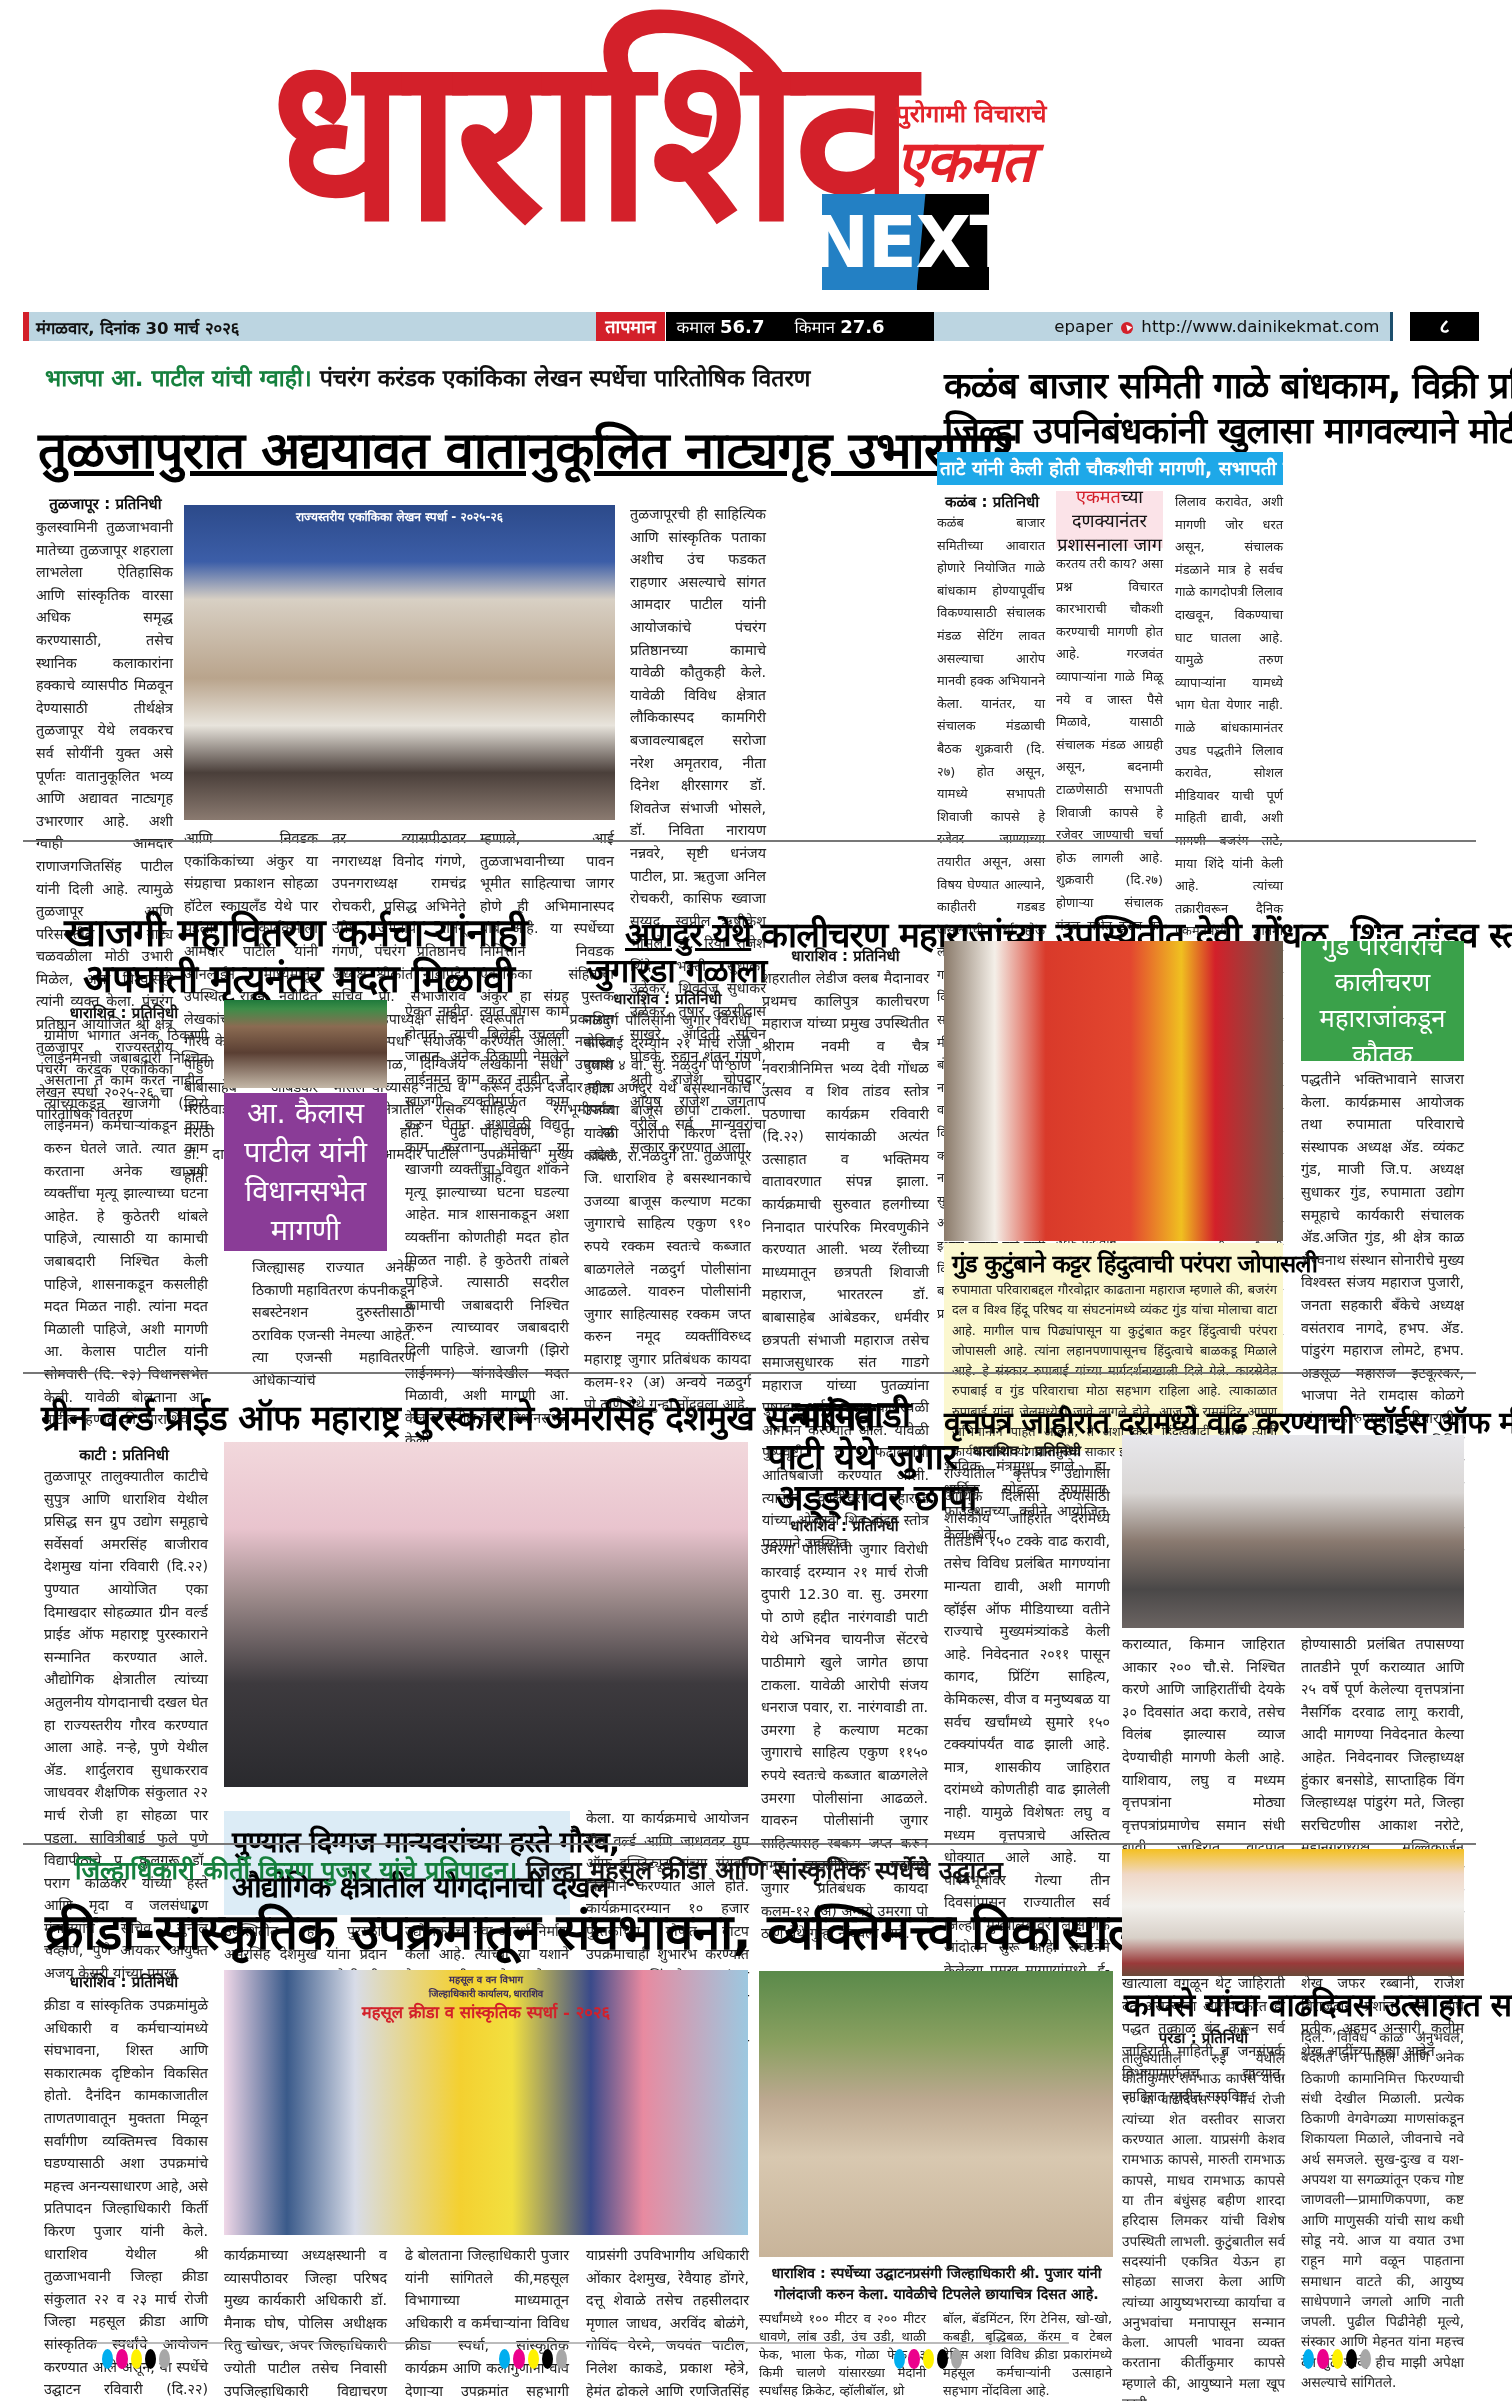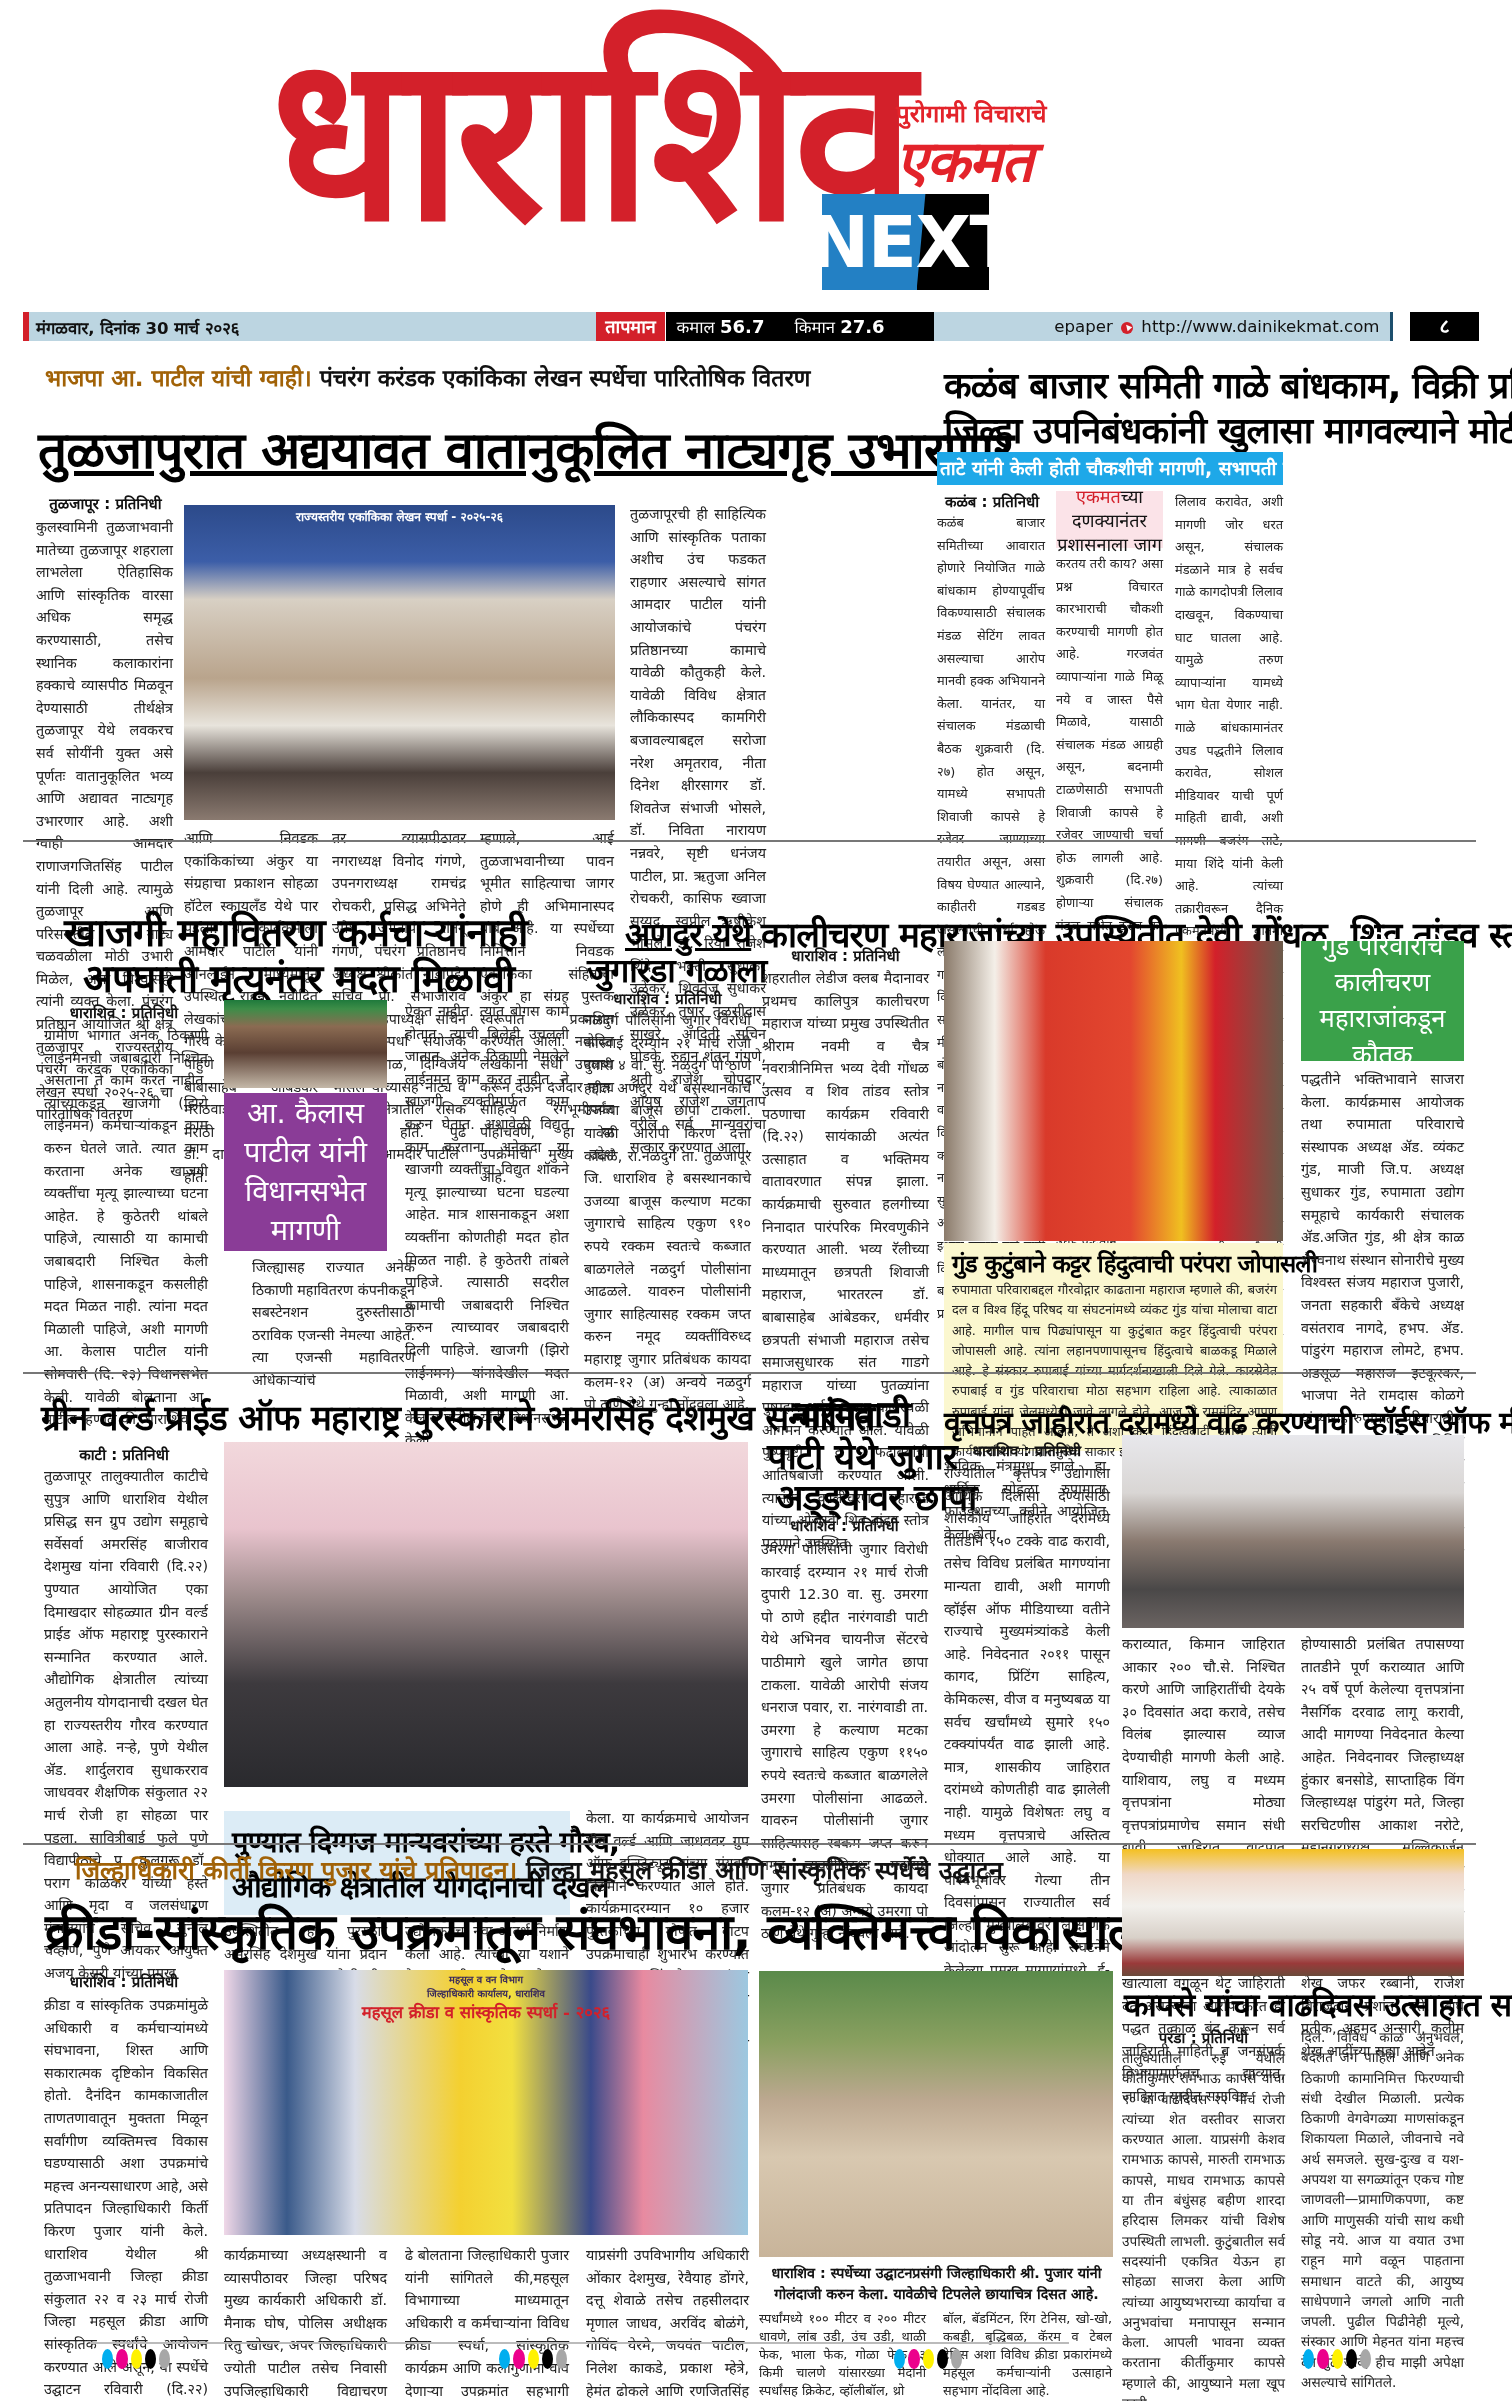--- a/index.html
+++ b/index.html
@@ -23,21 +23,21 @@
   .strip-temp b { font-size: 18px; }
   .strip-url { left: 622px; top: 312px; width: 452px; height: 29px; background: #bcd5e1; border-right: 3px solid #1d4f6d; font-size: 16.6px; line-height: 29px; text-align: right; padding-right: 10.5px; }
   .url-icon { display: inline-block; width: 12px; height: 12px; border-radius: 50%; background: #d3202a; vertical-align: middle; margin: 0 3px; position: relative; }
   .url-icon::after { content: ""; position: absolute; left: 3.8px; top: 2.3px; width: 0; height: 0; border-left: 3.8px solid transparent; border-right: 3.8px solid transparent; border-bottom: 6px solid #fff; transform: rotate(-40deg); }
   .strip-page { left: 1085px; top: 312px; width: 30px; height: 29px; background: #000; color: #fff; font-size: 19.6px; font-weight: bold; text-align: center; line-height: 29px; }
 
   .rule { position: absolute; height: 2.3px; background: #777; }
 
   
   .kicker { font-size: 23px; font-weight: bold; white-space: nowrap; }
-  .kicker .red { color: #a16207; text-align: right; }
+  .kicker .red { color: #15803d; text-align: right; }
   .headline { font-weight: 900; color: #000; white-space: nowrap; letter-spacing: -0.8px; }
   .dateline { font-size: 15px; font-weight: bold; text-align: center; }
   .body { font-size: 14.3px; line-height: 22.6px; text-align: justify; color: #222; }
   .col { position: absolute; }
 
   .photo { position: absolute; overflow: hidden; }
   .photo .ph-inner { width: 100%; height: 100%; }
   .ph-caption-bar { position: absolute; left: 0; top: 4.5px; width: 100%; text-align: center; font-size: 12px; color: #fff; font-weight: bold; }
 
   .box { position: absolute; display: flex; align-items: center; justify-content: center; text-align: center; font-weight: 400; }
@@ -165,21 +165,21 @@
 <div class="abs kicker" style="left:75px;top:1852px;font-size:25px;">
   <span class="red">जिल्हाधिकारी कीर्ती किरण पुजार यांचे प्रतिपादन।</span>
   <span>जिल्हा महसूल क्रीडा आणि सांस्कृतिक स्पर्धेचे उद्घाटन</span>
 </div>
 <div class="abs headline" style="left:45px;top:1896px;font-size:50px;">क्रीडा-सांस्कृतिक उपक्रमातून संघभावना, व्यक्तिमत्त्व विकासाला चालना</div>
 <div class="col dateline" style="left:41px;top:1971px;width:166px;">धाराशिव : प्रतिनिधी</div>
 <div class="col body" style="left:44px;top:1994px;width:164px;">क्रीडा व सांस्कृतिक उपक्रमांमुळे अधिकारी व कर्मचाऱ्यांमध्ये संघभावना, शिस्त आणि सकारात्मक दृष्टिकोन विकसित होतो. दैनंदिन कामकाजातील ताणतणावातून मुक्तता मिळून सर्वांगीण व्यक्तिमत्त्व विकास घडण्यासाठी अशा उपक्रमांचे महत्त्व अनन्यसाधारण आहे, असे प्रतिपादन जिल्हाधिकारी किर्ती किरण पुजार यांनी केले. धाराशिव येथील श्री तुळजाभवानी जिल्हा क्रीडा संकुलात २२ व २३ मार्च रोजी जिल्हा महसूल क्रीडा आणि सांस्कृतिक स्पर्धांचे आयोजन करण्यात आले असून, या स्पर्धेचे उद्घाटन रविवारी (दि.२२) जिल्हाधिकारी पुजार यांच्या हस्ते संपन्न झाले. यावेळी ते बोलत होते.</div>
 <div class="photo" style="left:224px;top:1970px;width:524px;height:265px;">
   <div class="ph-inner" style="background:linear-gradient(90deg,#f0d8e8 0%,#3a5a8a 12%,#d8dce8 25%,#f4d030 45%,#f2e040 55%,#3a4a8a 70%,#e88aa0 80%,#9cc8e0 100%);"></div>
   <div class="ph-caption-bar" style="color:#3a2a5a;font-size:9.8px;top:3px;">महसूल व वन विभाग</div>
-  <div class="ph-caption-bar" style="color:#3a2a5a;font-size:9.8px;top:16.6px;">जिल्हाधिकारी कार्यालय, धाराशिव</div>
+  <div class="ph-caption-bar" style="color:#3a2a5a;font-size:9.8px;top:16.6px;font-family:Liberation Serif, serif;">जिल्हाधिकारी कार्यालय, धाराशिव</div>
   <div class="ph-caption-bar" style="color:#d3202a;font-size:16.6px;top:30px;">महसूल क्रीडा व सांस्कृतिक स्पर्धा - २०२६</div>
 </div>
 <div class="col body" style="left:224px;top:2244px;width:163px;">कार्यक्रमाच्या अध्यक्षस्थानी व व्यासपीठावर जिल्हा परिषद मुख्य कार्यकारी अधिकारी डॉ. मैनाक घोष, पोलिस अधीक्षक रितु खोखर, अपर जिल्हाधिकारी ज्योती पाटील तसेच निवासी उपजिल्हाधिकारी विद्याचरण कडवकर उपस्थित होते. मान्यवरांच्या हस्ते दीपप्रज्वलन करून स्पर्धांचे उद्घाटन करण्यात आले. पु-</div>
 <div class="col body" style="left:405px;top:2244px;width:164px;">ढे बोलताना जिल्हाधिकारी पुजार यांनी सांगितले की,महसूल विभागाच्या माध्यमातून अधिकारी व कर्मचाऱ्यांना विविध क्रीडा स्पर्धा, सांस्कृतिक कार्यक्रम आणि कलागुणांना वाव देणाऱ्या उपक्रमांत सहभागी होता येत आहे.त्यामुळे त्यांची कार्यक्षमता वाढून प्रशासन अधिक सक्षम व गतिमान होण्यास मदत होणार आहे.</div>
 <div class="col body" style="left:586px;top:2244px;width:163px;">याप्रसंगी उपविभागीय अधिकारी ओंकार देशमुख, रेवैयाह डोंगरे, दत्तू शेवाळे तसेच तहसीलदार मृणाल जाधव, अरविंद बोळंगे, गोविंद येरमे, जयवंत पाटील, निलेश काकडे, प्रकाश म्हेत्रे, हेमंत ढोकले आणि रणजितसिंह कोळेकर यांच्यासह महसूल विभागातील अधिकारी व कर्मचारी मोठ्या संख्येने उपस्थित होते. या</div>
 <div class="photo" style="left:759px;top:1971px;width:354px;height:286px;">
   <div class="ph-inner" style="background:linear-gradient(180deg,#5a8a4a 0%,#8aa060 25%,#bca890 45%,#d8c8b0 65%,#c8b49a 100%);"></div>
 </div>
 <div class="col" style="left:767px;top:2263px;width:339px;font-size:14.3px;font-weight:bold;text-align:center;line-height:21px;">धाराशिव : स्पर्धेच्या उद्घाटनप्रसंगी जिल्हाधिकारी श्री. पुजार यांनी गोलंदाजी करुन केला. यावेळीचे टिपलेले छायाचित्र दिसत आहे.</div>
 <div class="col body" style="left:759px;top:2310px;width:167px;font-size:12.8px;line-height:18px;">स्पर्धांमध्ये १०० मीटर व २०० मीटर धावणे, लांब उडी, उंच उडी, थाळी फेक, भाला फेक, गोळा फेक, ३ किमी चालणे यांसारख्या मैदानी स्पर्धांसह क्रिकेट, व्हॉलीबॉल, थ्रो</div>

